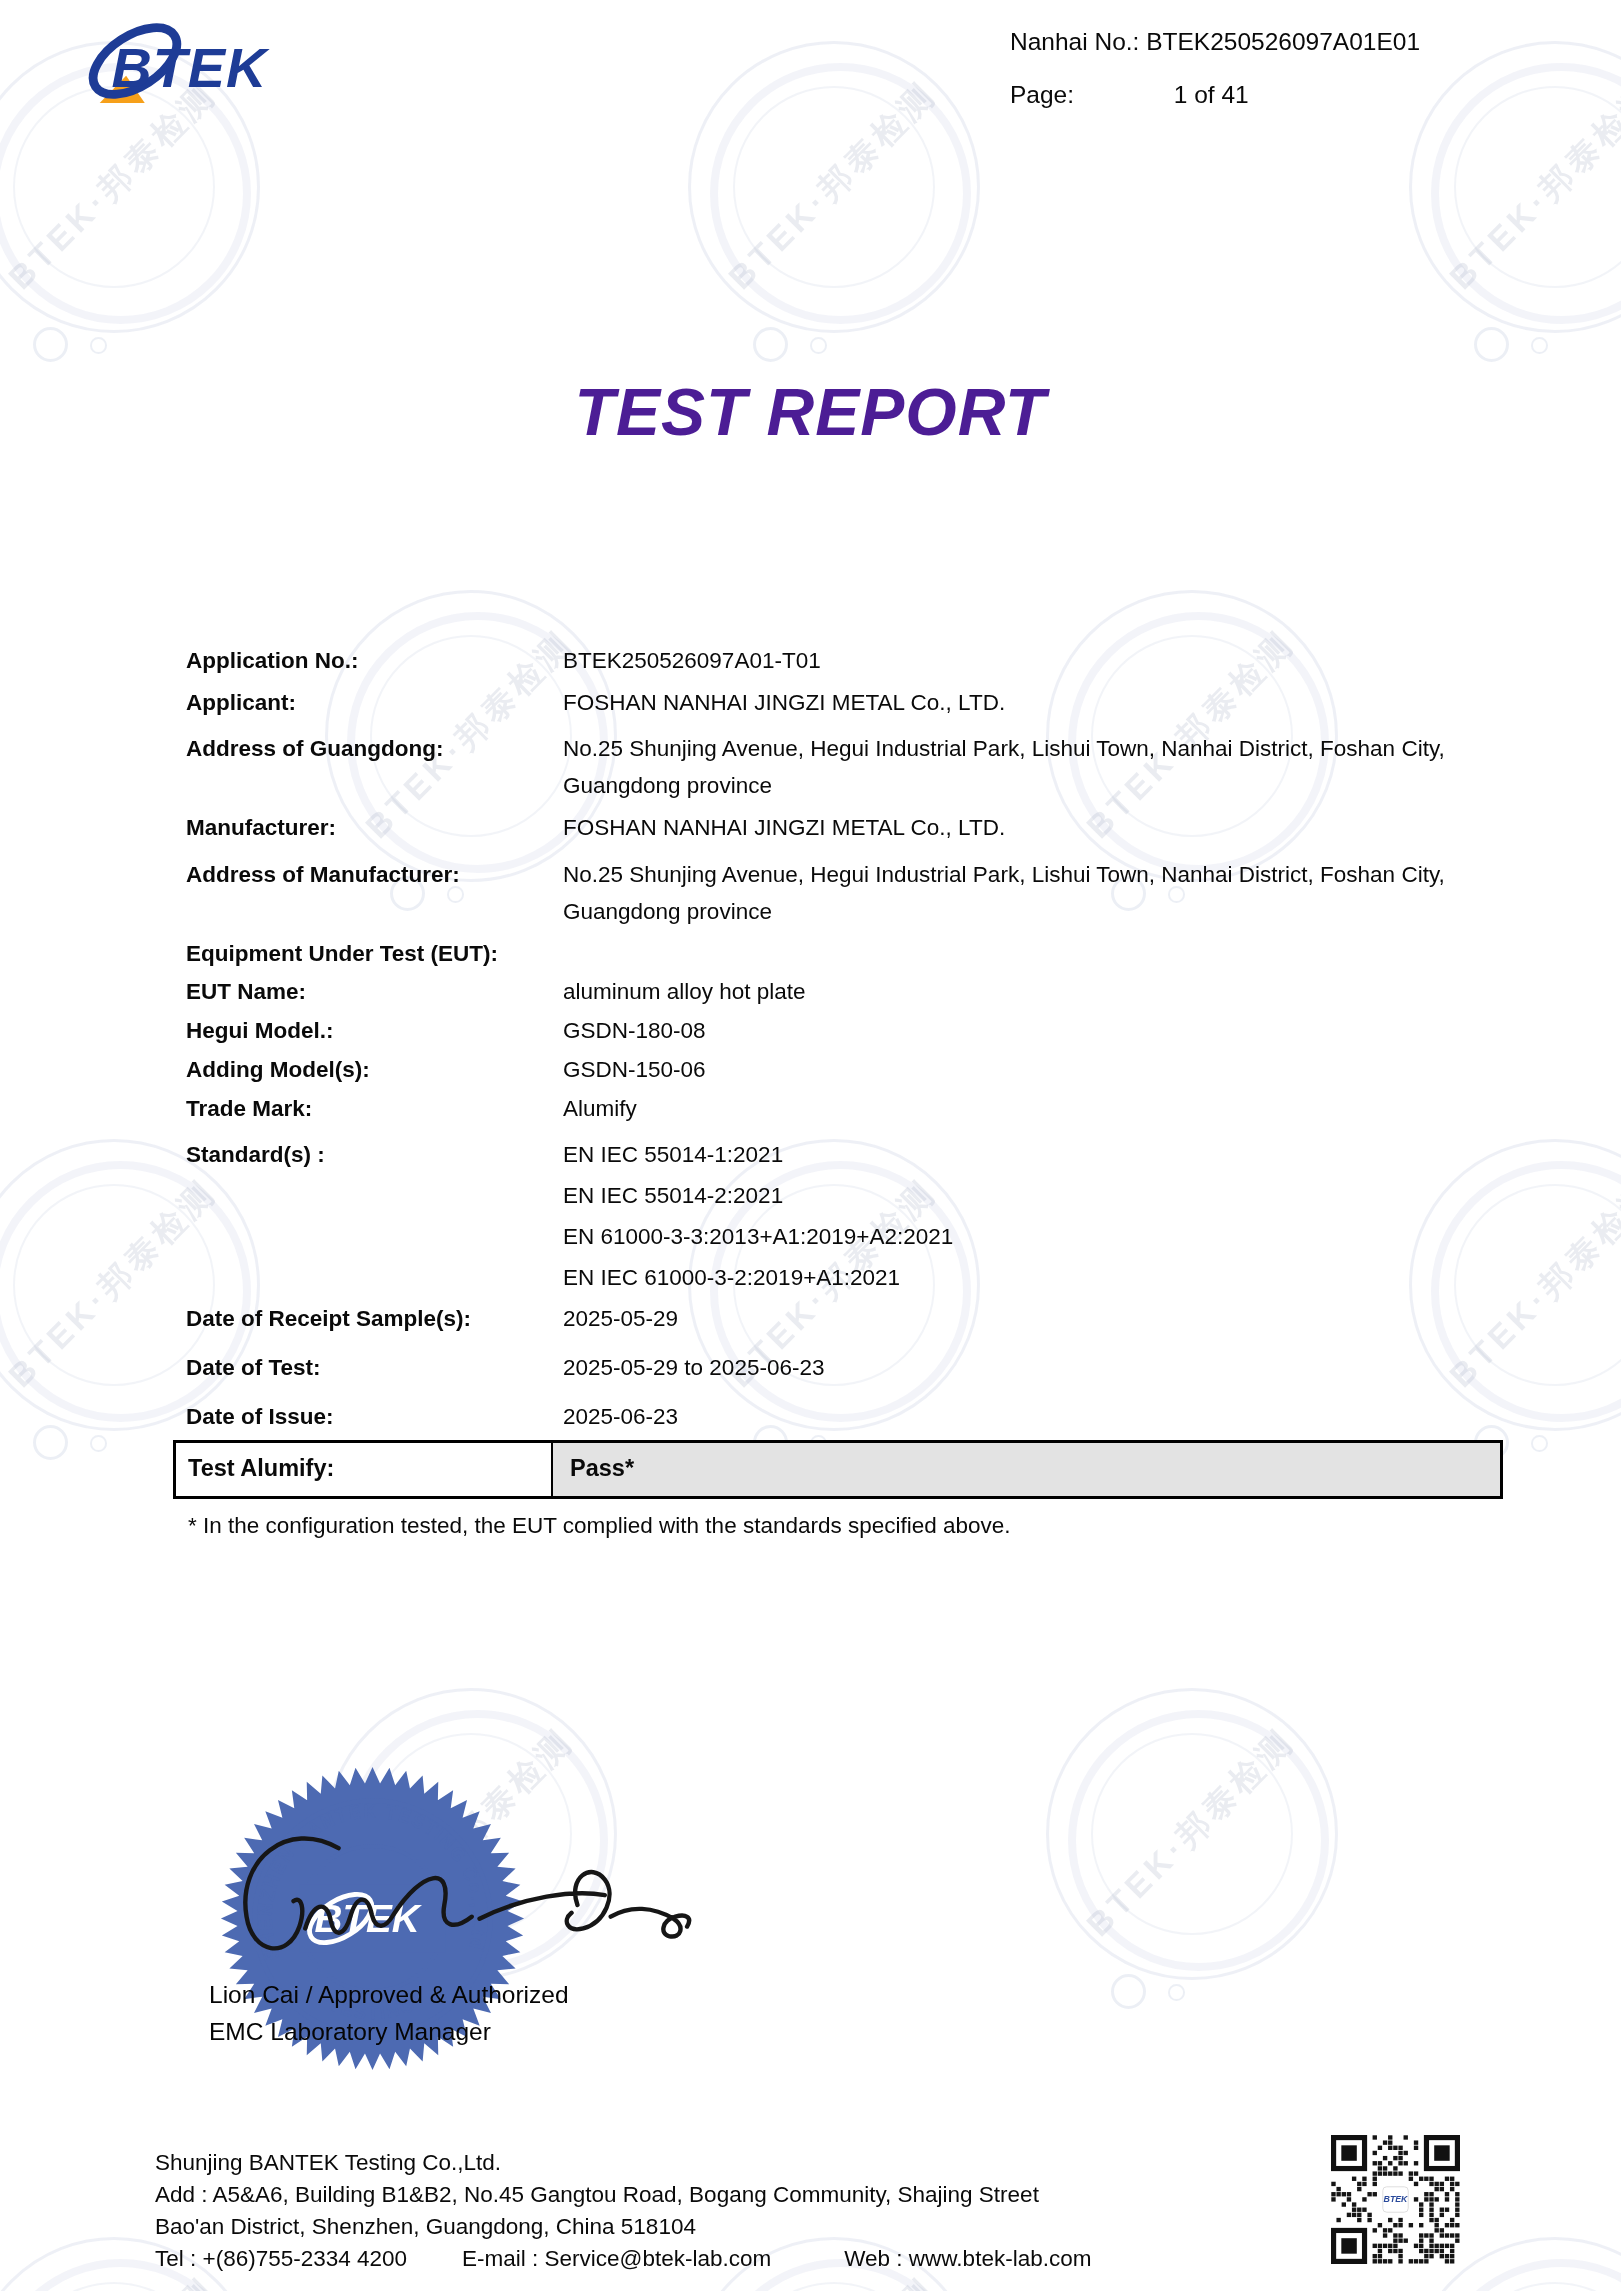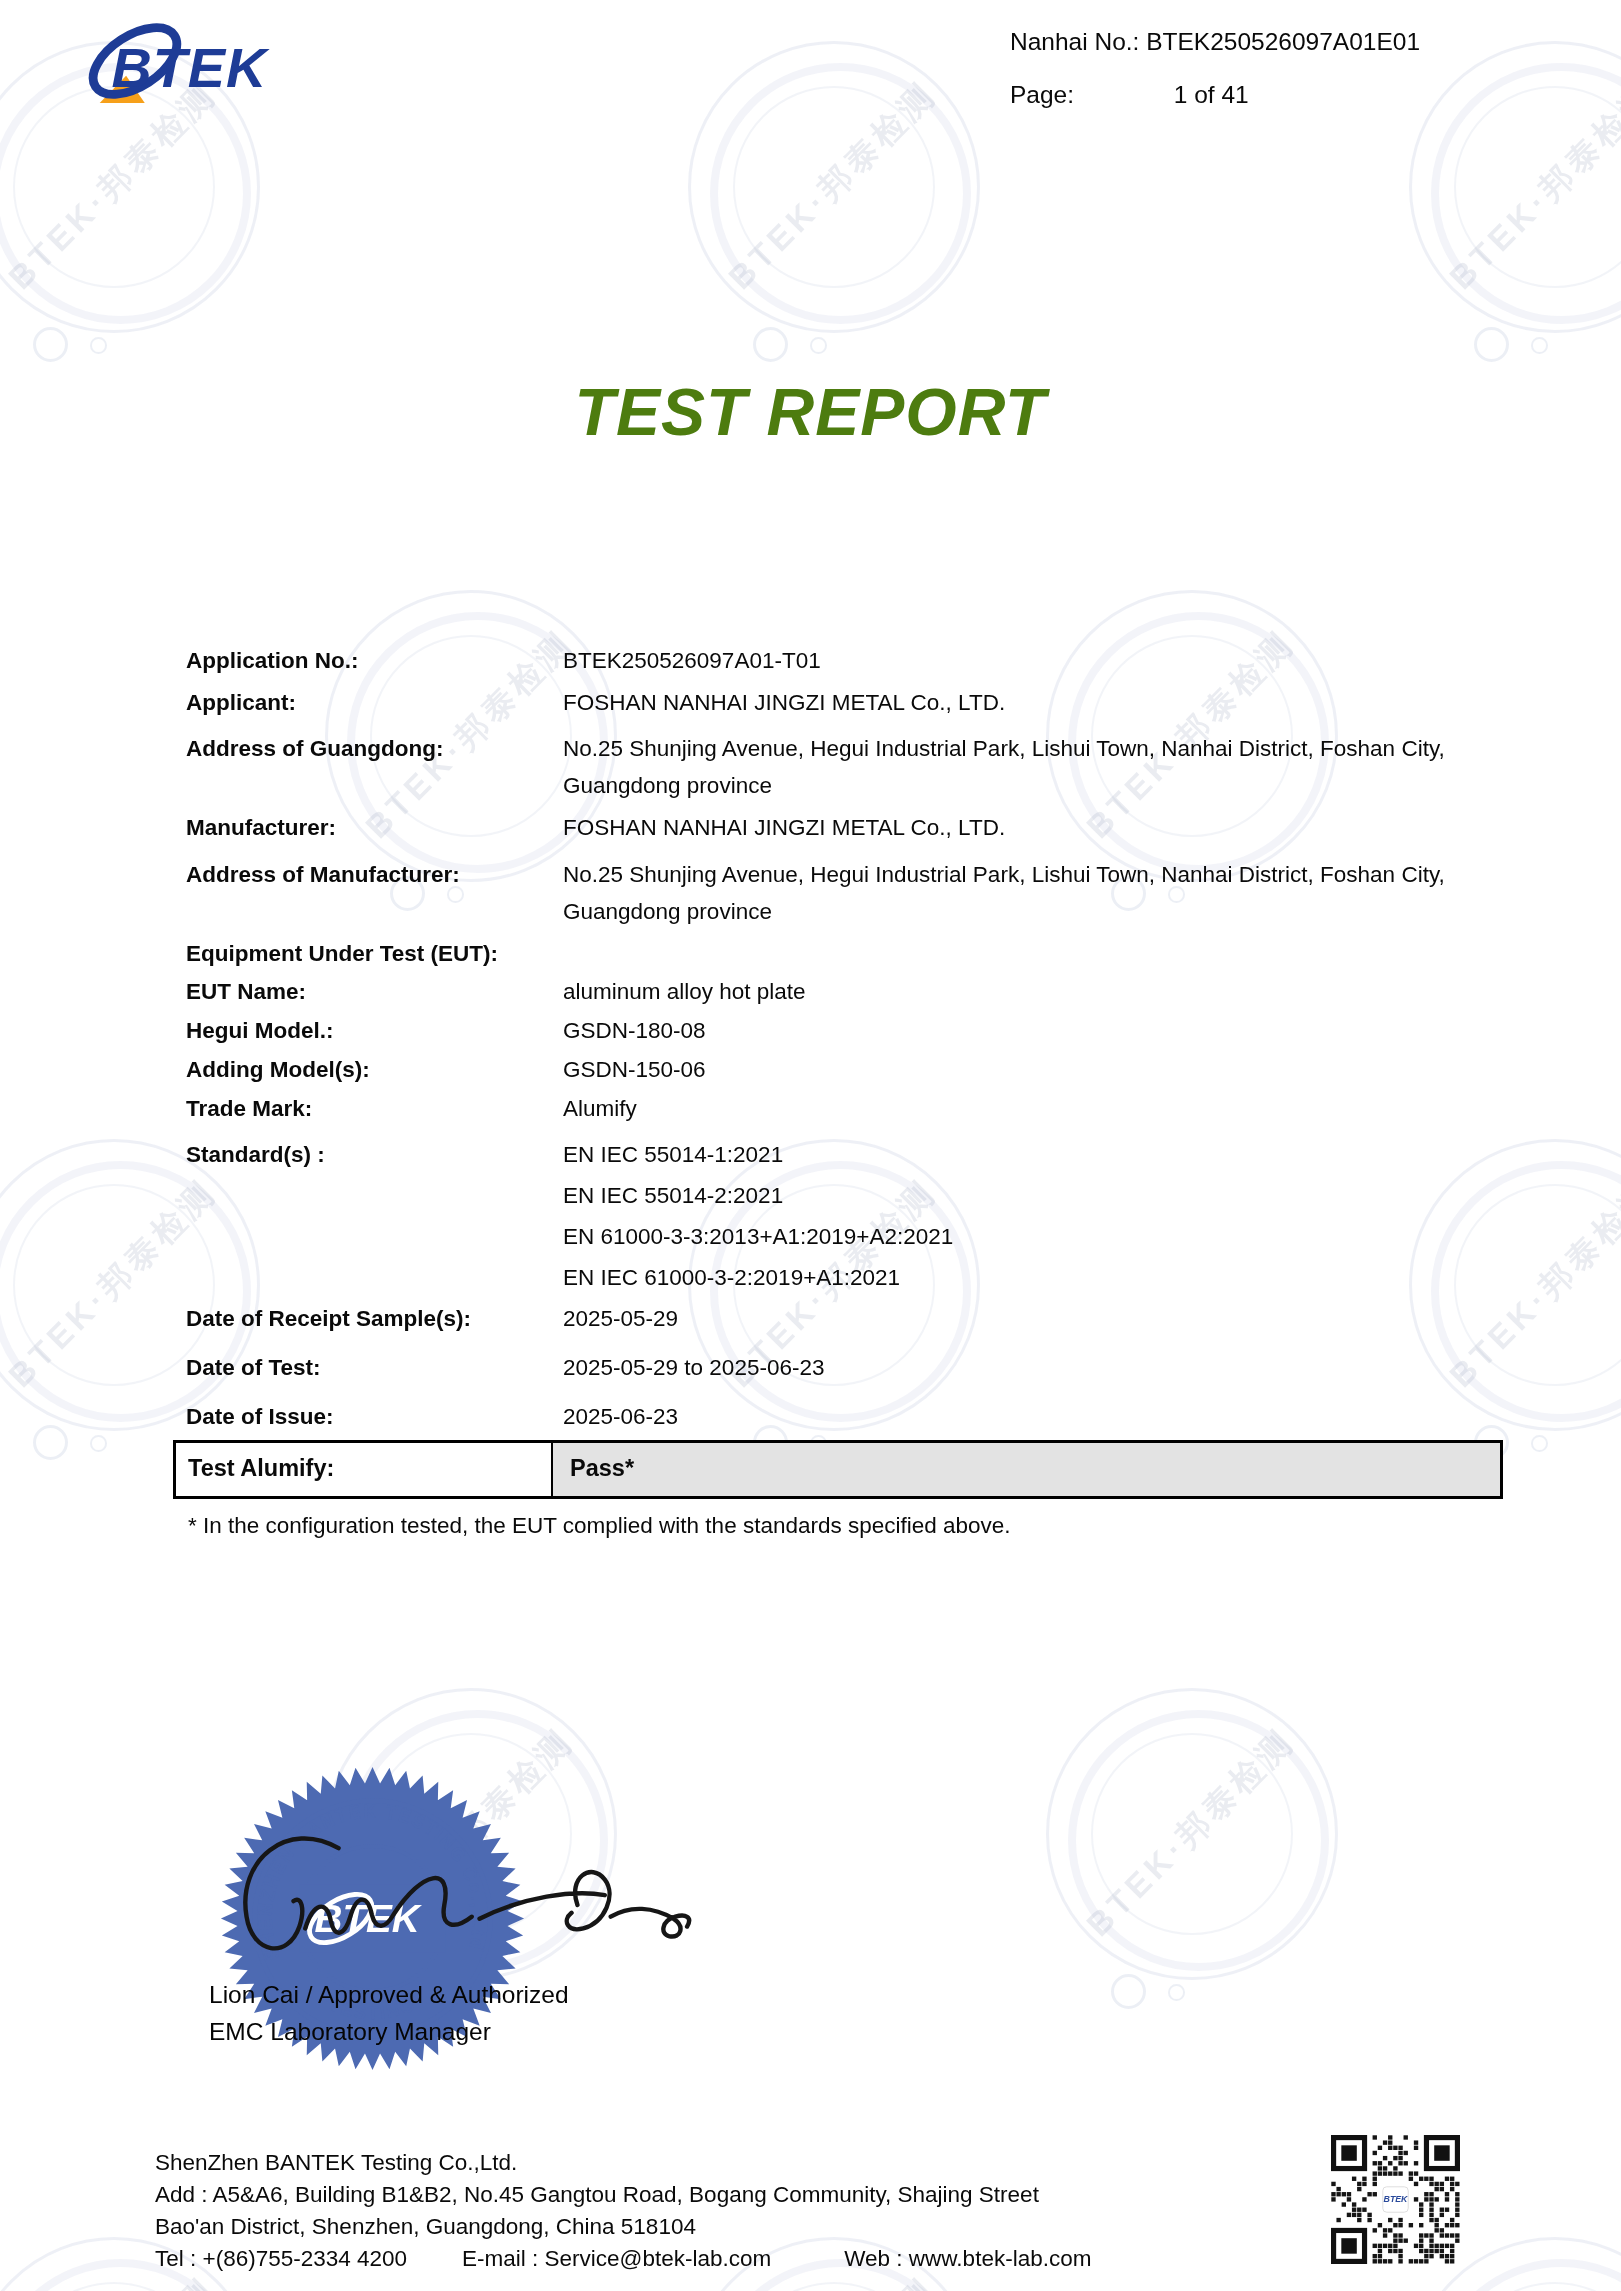--- a/index.html
+++ b/index.html
@@ -21,21 +21,21 @@
   .wm-d2{left:173px;top:347px;width:12.7px;height:12.7px;border-width:2.9px;}
 
   
   .logo{position:absolute;left:86px;top:11.8px;z-index:2;}
   .hdr-right{position:absolute;left:1010px;top:27.4px;z-index:2;font-size:24.5px;line-height:29px;}
   .hdr-line{margin-bottom:23.5px;white-space:nowrap;}
   .pg-label{display:inline-block;width:157px;}
 
   
   .title{position:absolute;left:0;top:374px;width:100%;text-align:center;z-index:2;
-         font-size:66px;font-weight:bold;font-style:italic;letter-spacing:1px;color:#4d7c0f;}
+         font-size:66px;font-weight:bold;font-style:italic;letter-spacing:1px;color:#4c1d95;}
 
   
   .doc-body{position:absolute;left:186px;top:647px;width:1333px;z-index:2;}
   .row{display:flex;align-items:flex-start;margin-bottom:13.7px;}
   .row .lbl{width:377px;flex:0 0 377px;font-weight:bold;font-size:22.5px;line-height:28px;}
   .row .val{width:921px;font-size:22.5px;line-height:28px;}
   .row.wrap2{margin-bottom:9.8px;}
   .row.wrap2 .val{line-height:37px;}
   .row.wrap2 .lbl{line-height:37px;}
   .row.eut{margin-bottom:10.8px;}
@@ -305,21 +305,21 @@
              M362,96 c-10,-28 14,-44 28,-26 c12,16 0,44 -22,50 c-16,4 -22,-8 -12,-16
              M396,108 c20,-12 44,-10 64,2 c12,8 8,20 -4,18 c-10,-2 -8,-16 6,-20 c10,-3 18,0 12,10" fill="none" stroke="#161616" stroke-width="4.5" stroke-linecap="round"></path>
   </svg>
 
   <div class="sig-block">
     <div>Lion Cai / Approved &amp; Authorized</div>
     <div>EMC Laboratory Manager</div>
   </div>
 
   <div class="footer">
-    <div>ShenZhen BANTEK Testing Co.,Ltd.</div>
+    <div>Shunjing BANTEK Testing Co.,Ltd.</div>
     <div>Add : A5&amp;A6, Building B1&amp;B2, No.45 Gangtou Road, Bogang Community, Shajing Street</div>
     <div>Bao'an District, Shenzhen, Guangdong, China 518104</div>
     <div class="footer-line4">
       <span class="seg1">Tel : +(86)755-2334 4200</span>
       <span class="seg2">E-mail : Service@btek-lab.com</span>
       <span>Web : www.btek-lab.com</span>
     </div>
   </div>
 
   <svg class="qr" width="129" height="129" viewBox="0 0 132 132">

